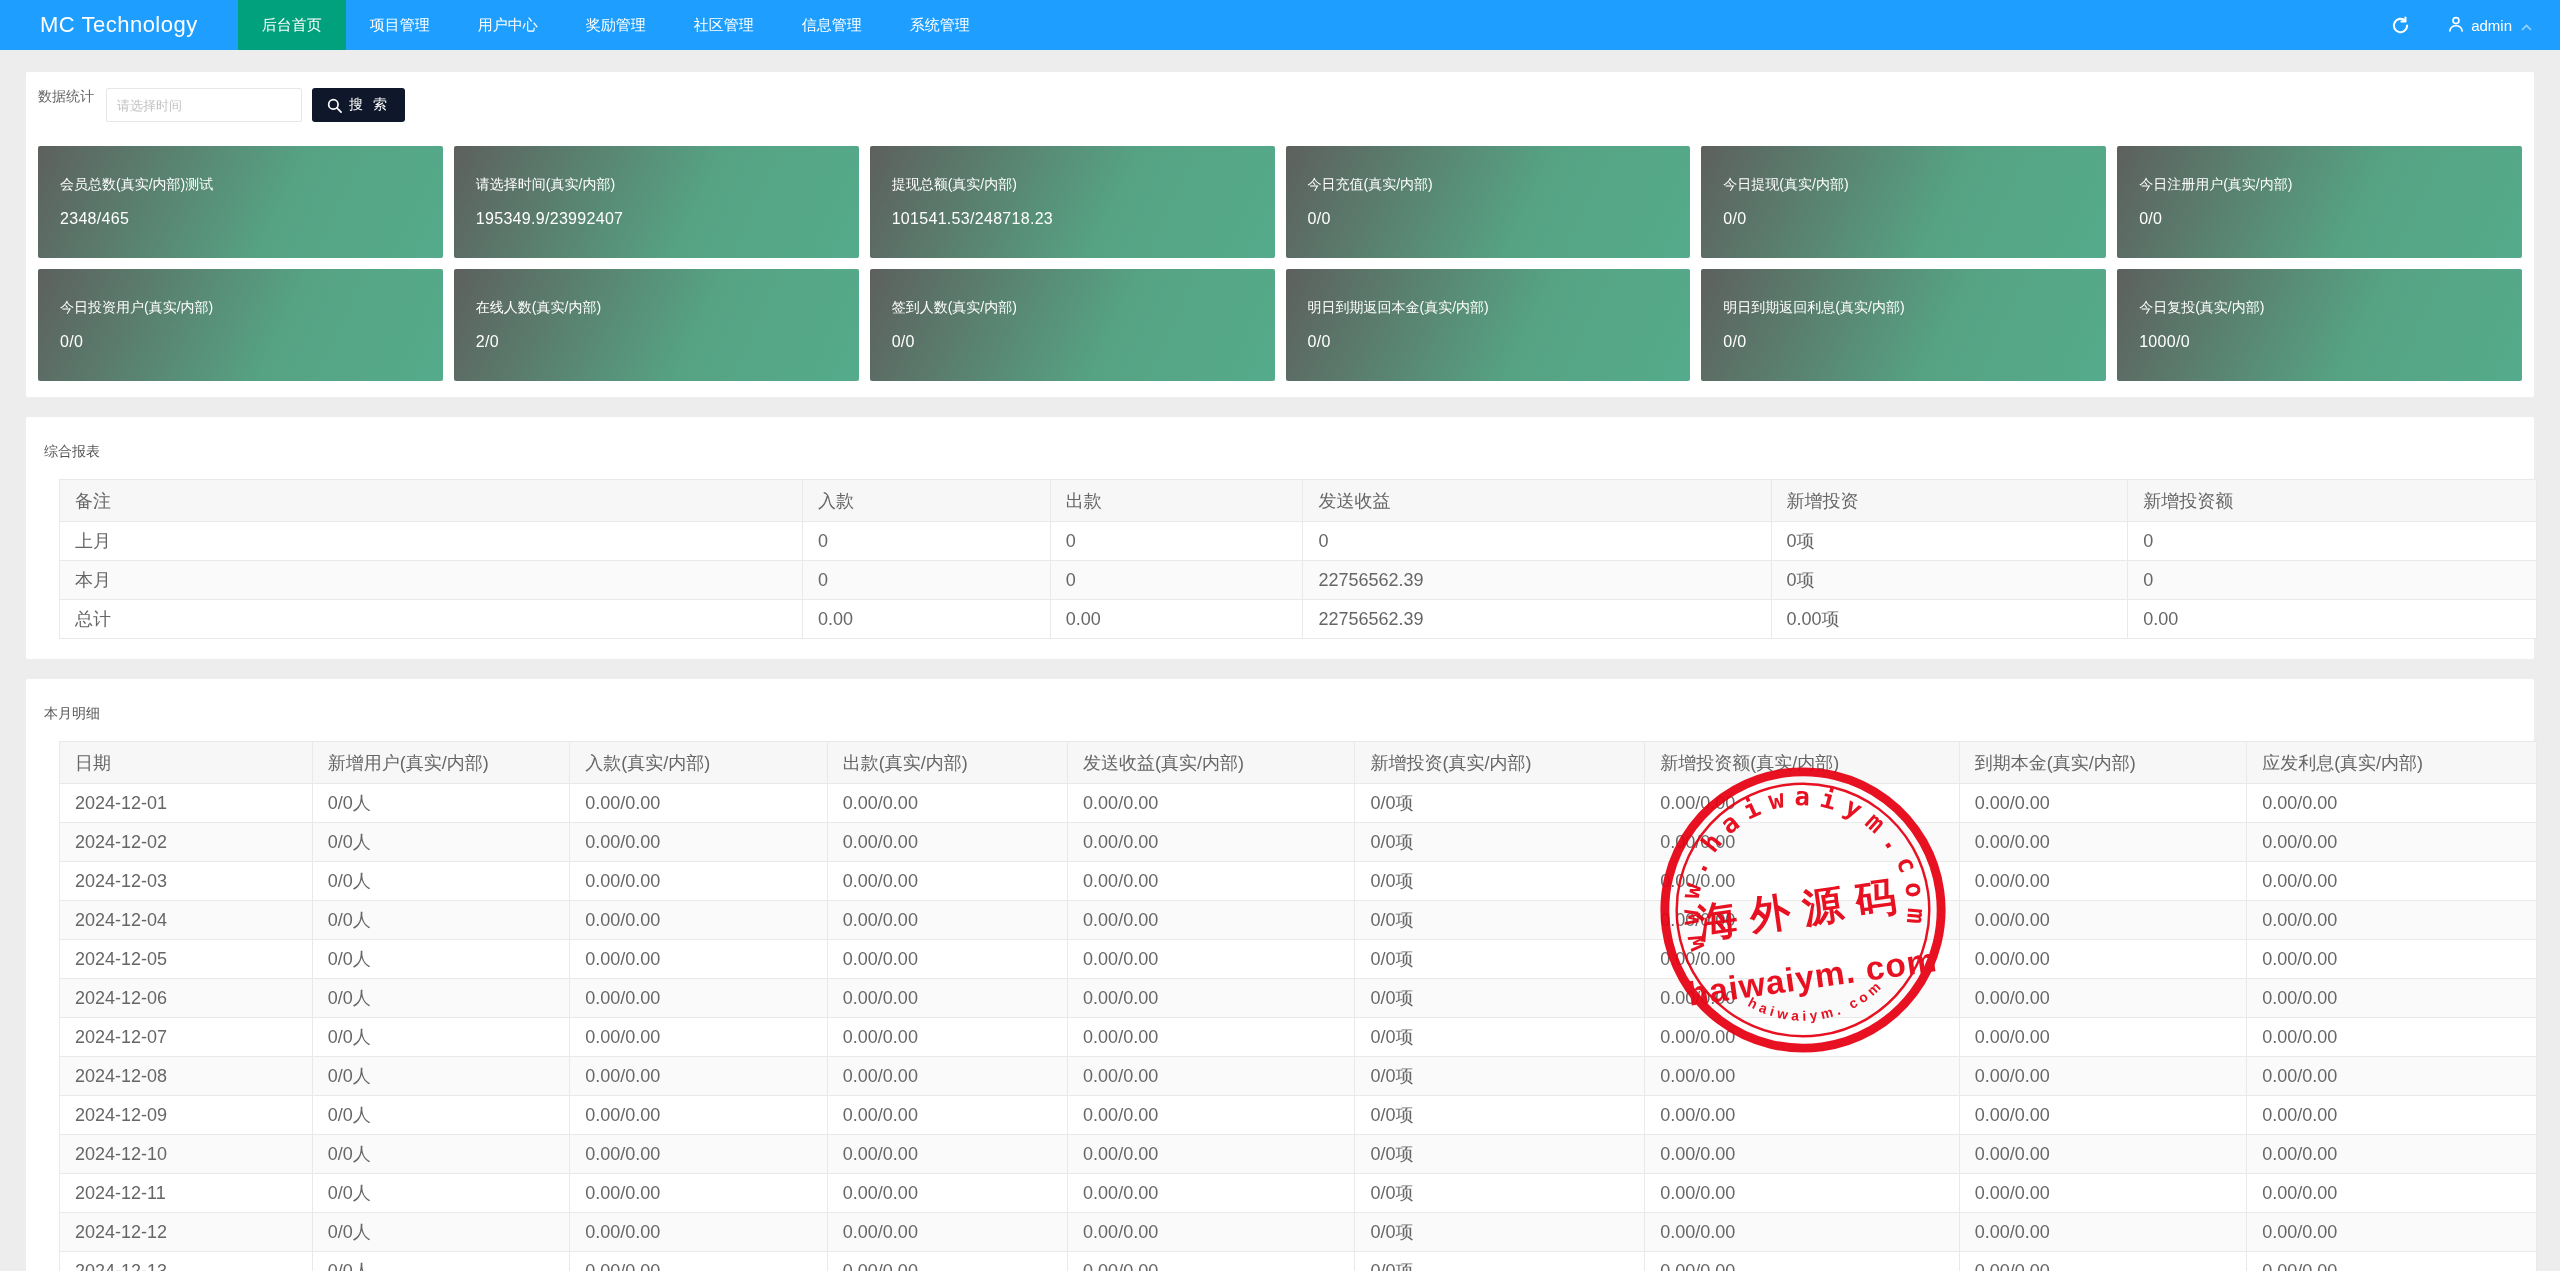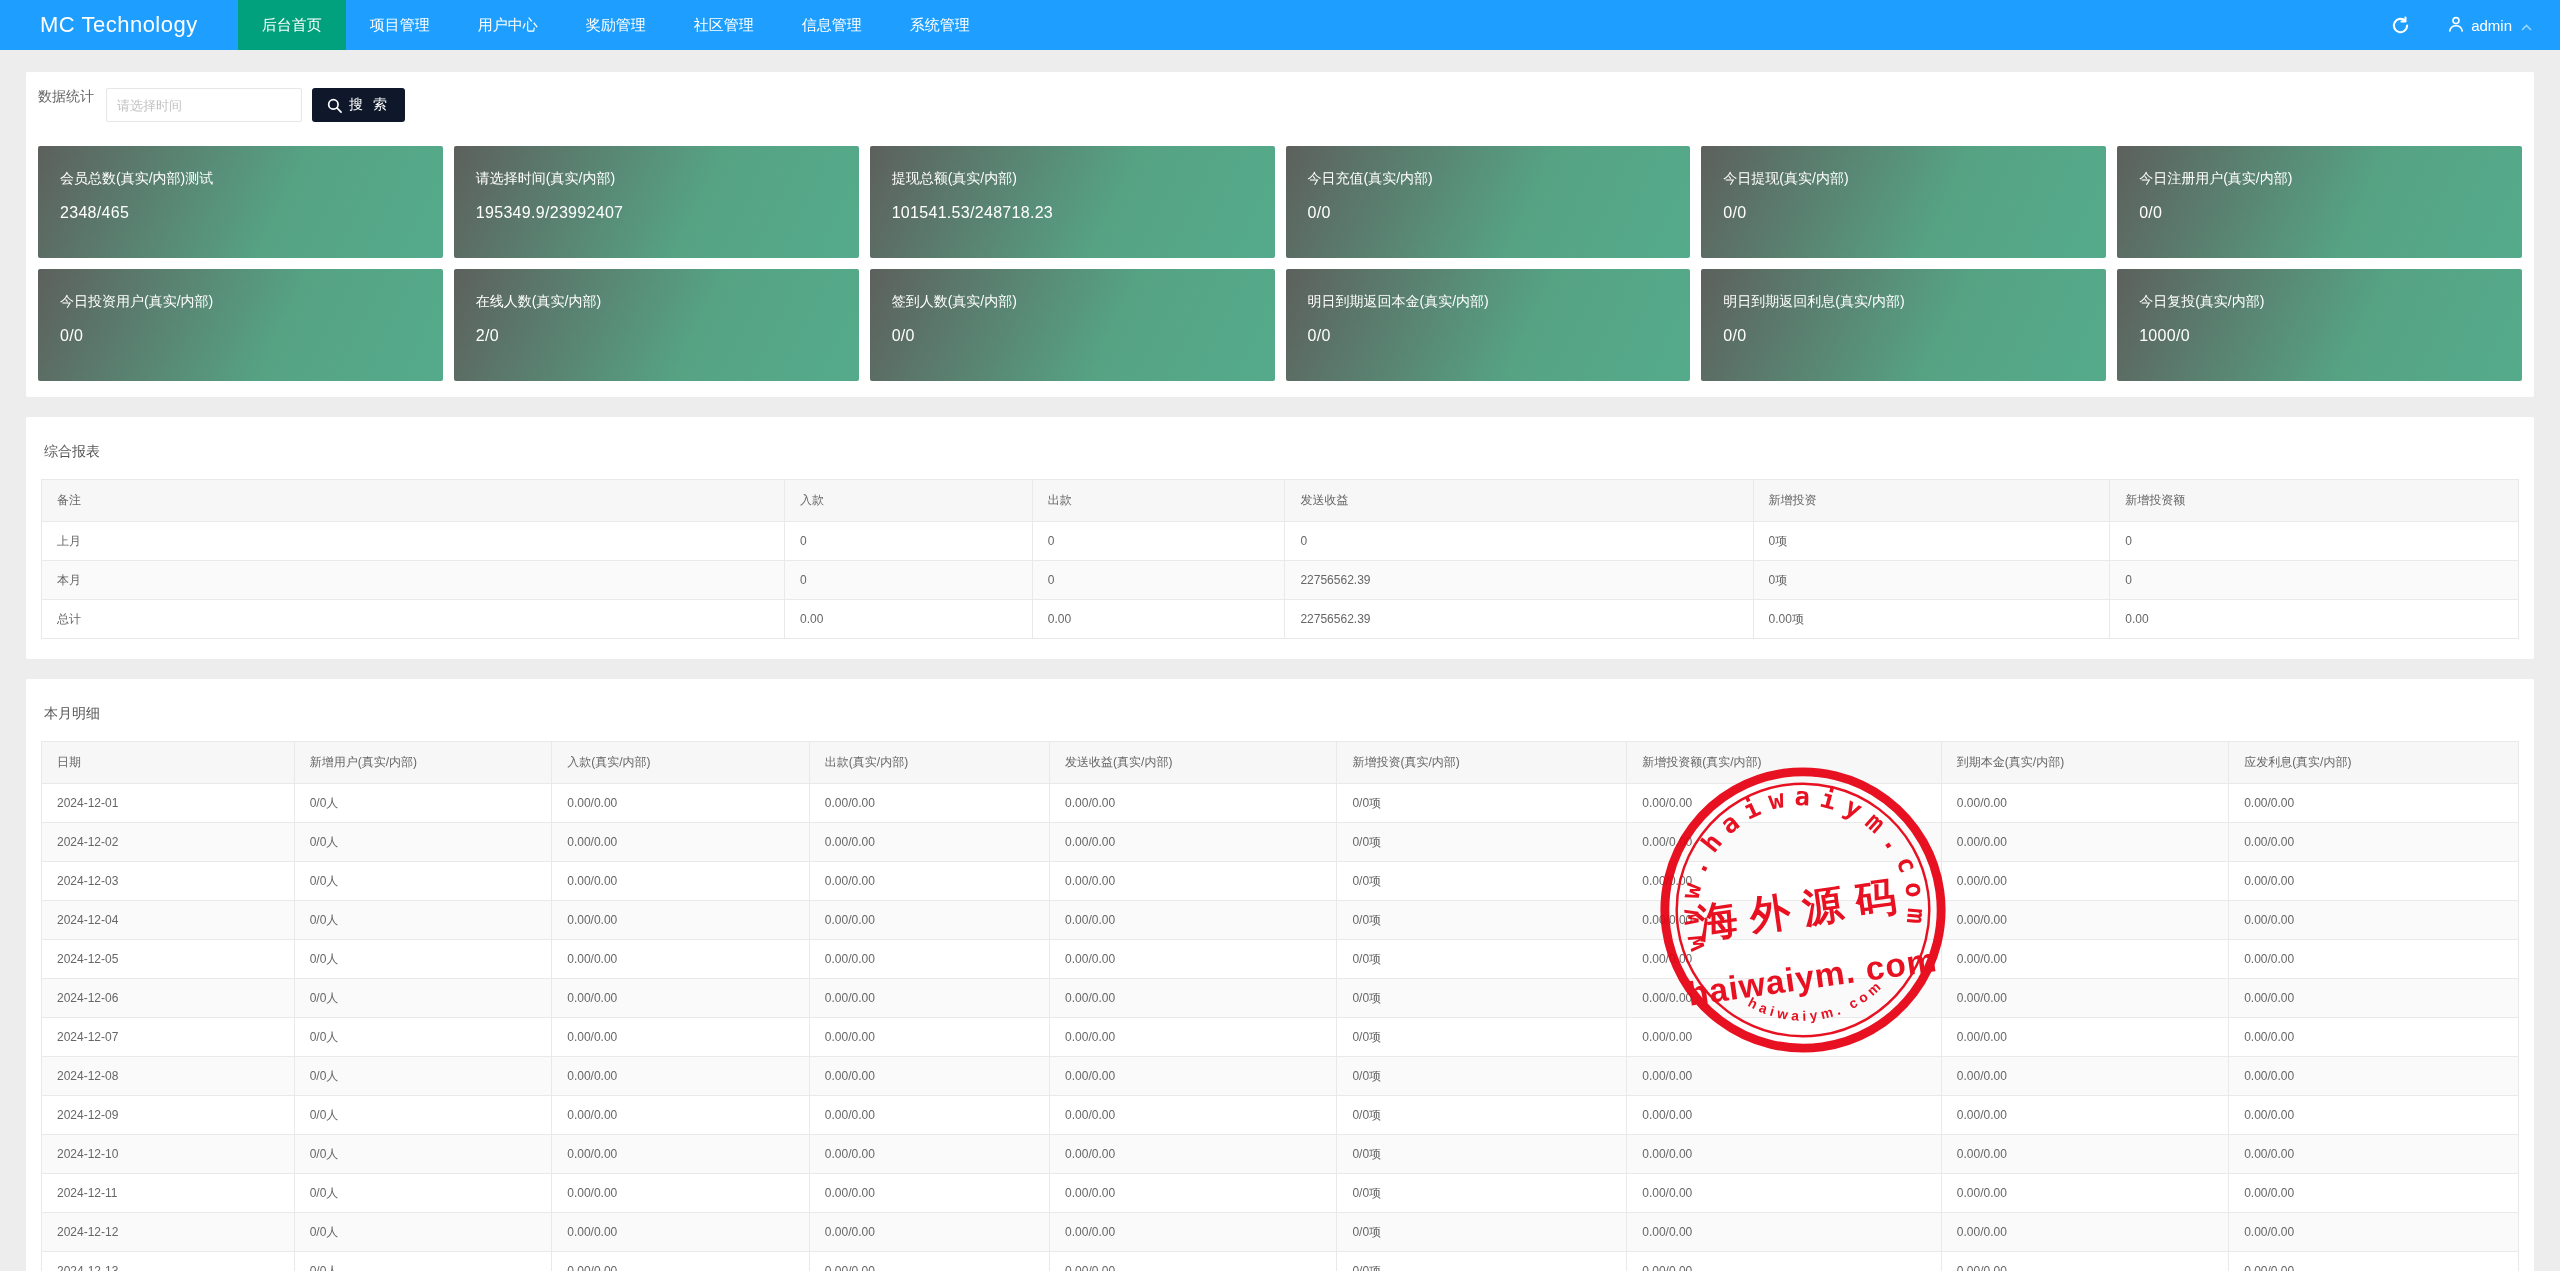--- a/index.html
+++ b/index.html
@@ -29,25 +29,25 @@
   .search-row { display:flex; align-items:flex-start; padding:2px 0 10px 0; }
   .search-label { font-size:14px; color:#666; margin-right:12px; }
   .search-input { width:196px; height:34px; border:1px solid #e6e6e6; border-radius:2px; padding:0 10px; font-size:13px; color:#333; outline:none; }
   .search-input::placeholder { color:#c2c2c2; }
   .search-btn { margin-left:10px; height:34px; padding:0 15px; background:#0f172a; color:#fff; border:none; border-radius:3px; font-size:14px; display:flex; align-items:center; gap:7px; cursor:pointer; letter-spacing:3px; }
 
   
   .cards { display:grid; grid-template-columns:repeat(6,1fr); gap:11px; margin-top:14px; }
   .stat-card { height:112px; border-radius:2px; padding:20px 22px; color:#fff;
     background:linear-gradient(115deg,#5d605d 0%,#56a384 60%,#54ab8b 100%); }
-  .card-title { font-size:14px; margin-top:4px; }
+  .card-title { font-size:14px; margin-top:10px; }
   .card-value { font-size:16px; margin-top:16px; letter-spacing:0.3px; }
 
   
-  table { width:100%; border-collapse:collapse; table-layout:fixed; font-size:12px; color:#666; }
+  table { width:100%; border-collapse:collapse; table-layout:fixed; font-size:18px; color:#666;margin-left:18px; }
   th, td { border:1px solid #e9e9e9; text-align:left; padding:0 15px; font-weight:normal; overflow:hidden; white-space:nowrap; }
   thead th { height:42px; background:#f7f7f7; color:#666; }
   tbody td { height:39px; background:#fff; }
   tbody tr:nth-child(even) td { background:#fafafa; }
 
   
   .stamp { position:absolute; left:1655px; top:762px; width:296px; height:296px; pointer-events:none; opacity:.93; z-index:20; }
 </style>
 </head>
 <body>

